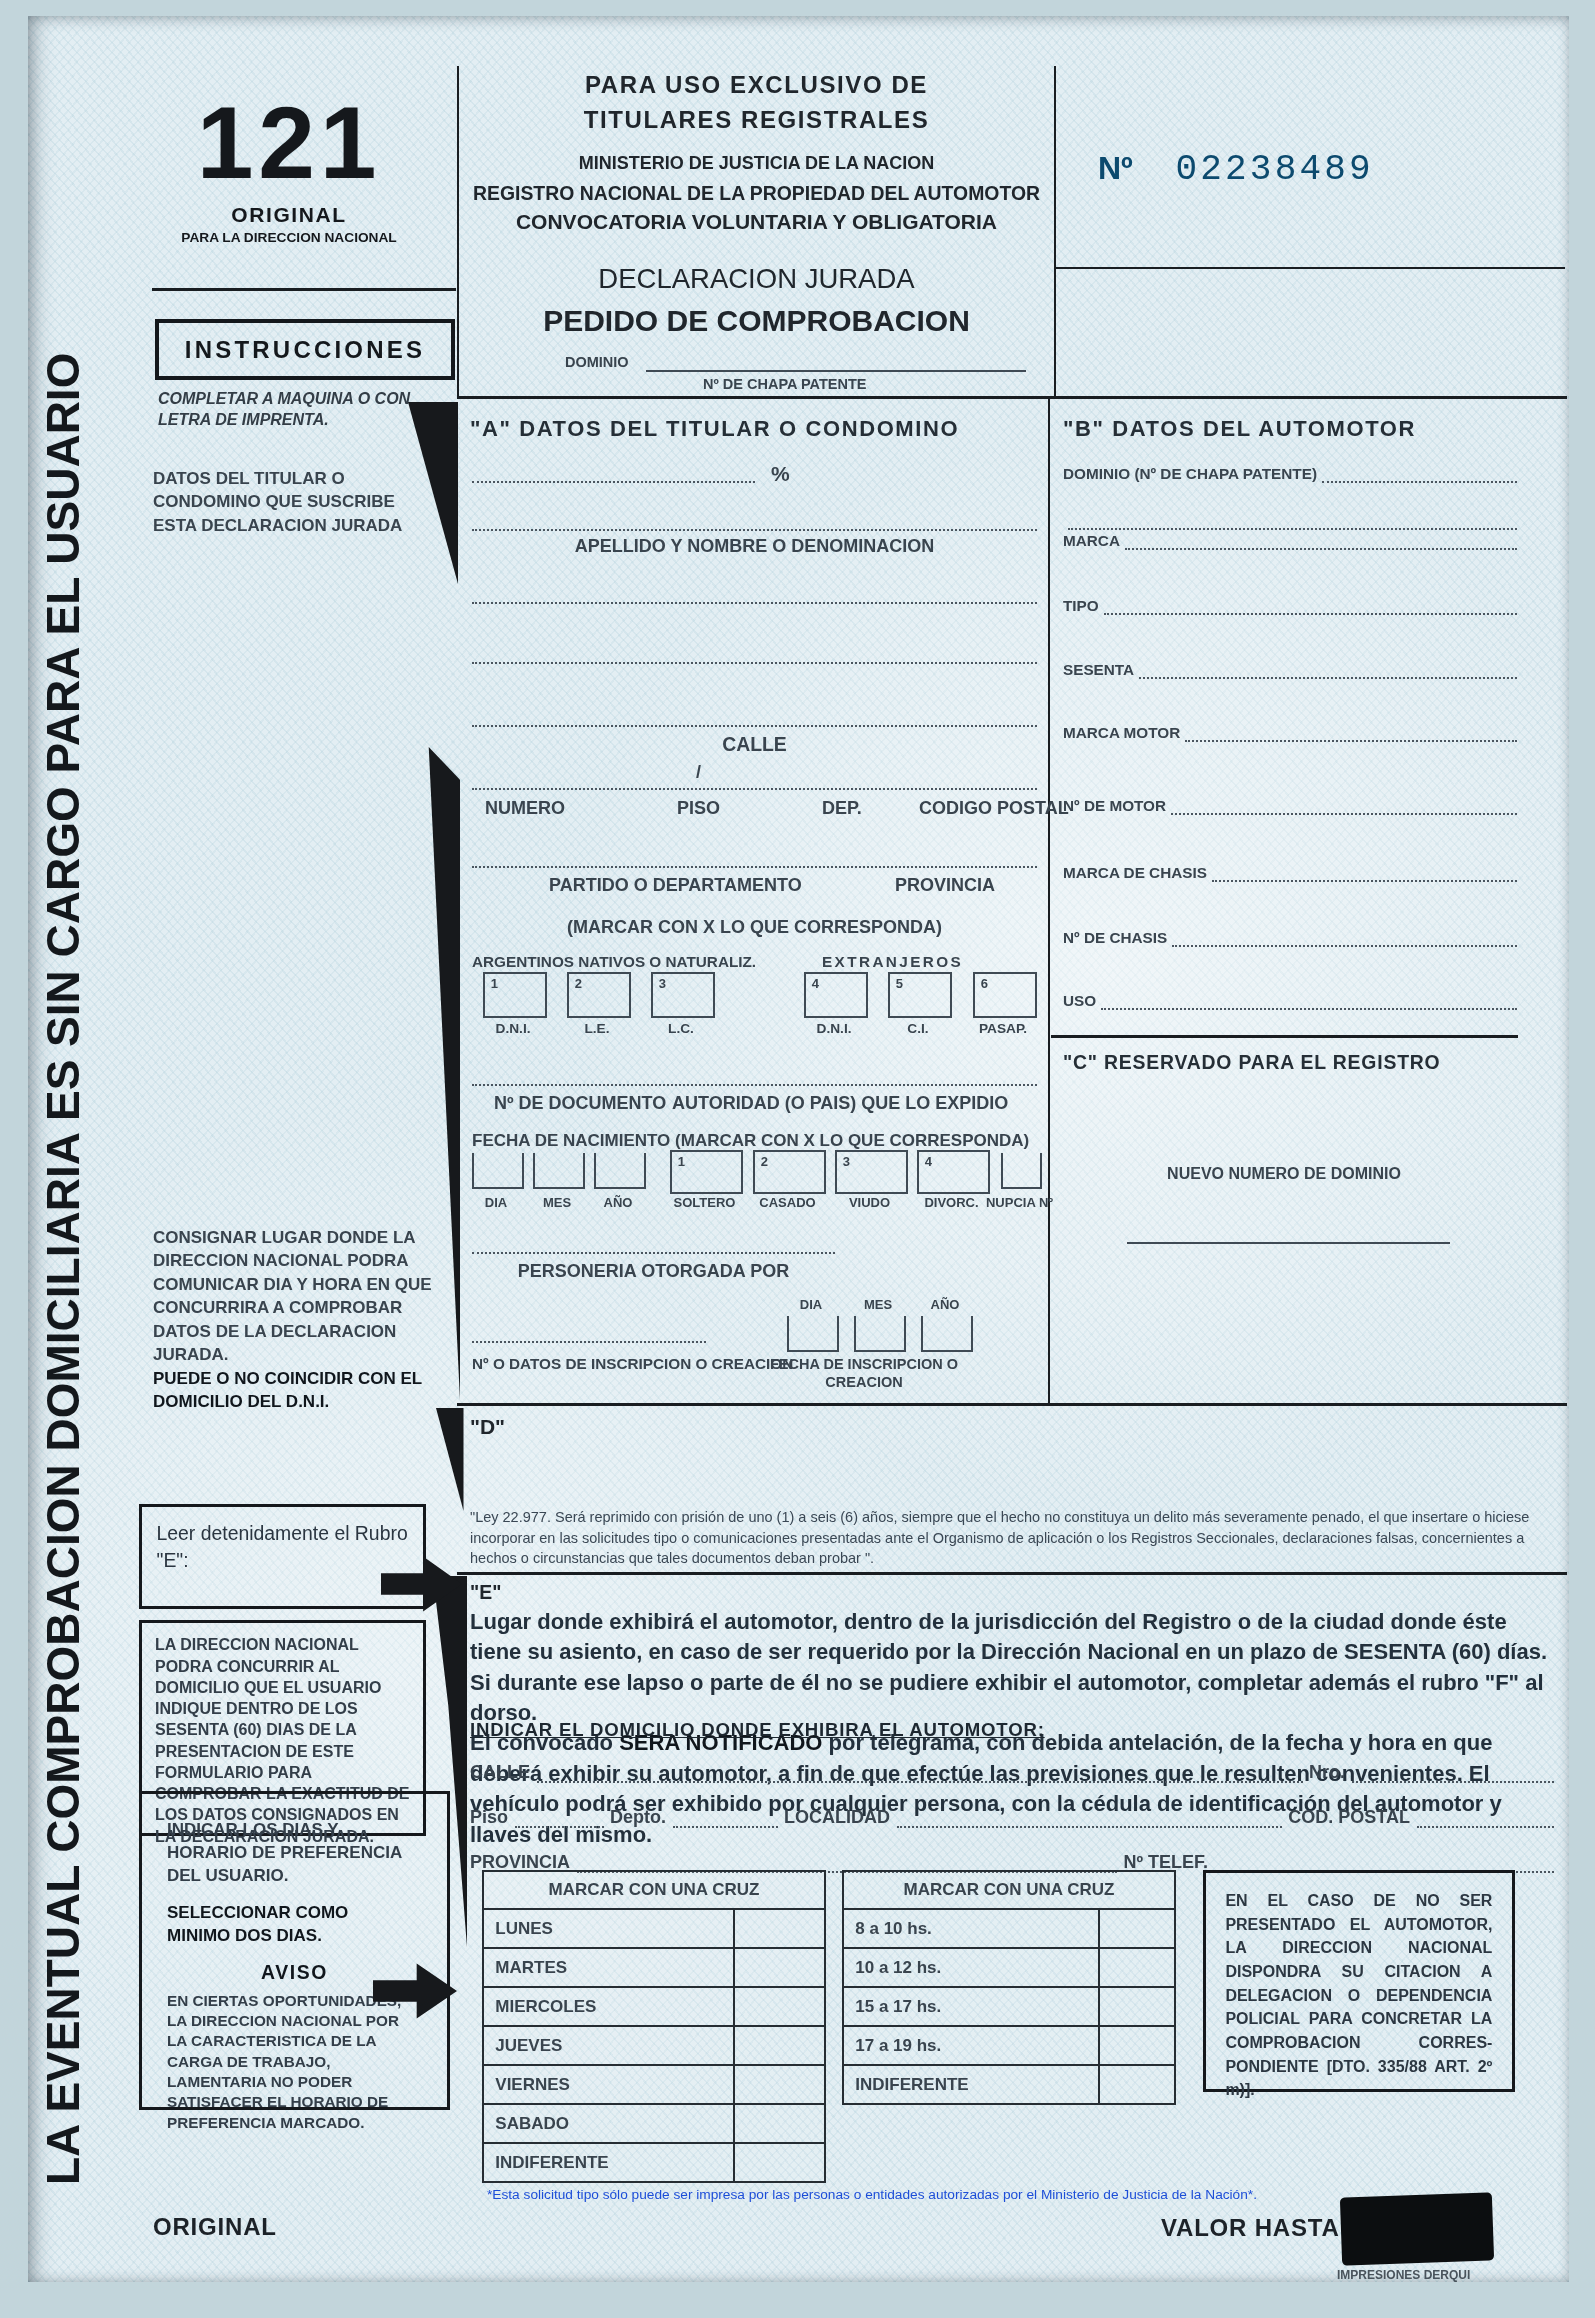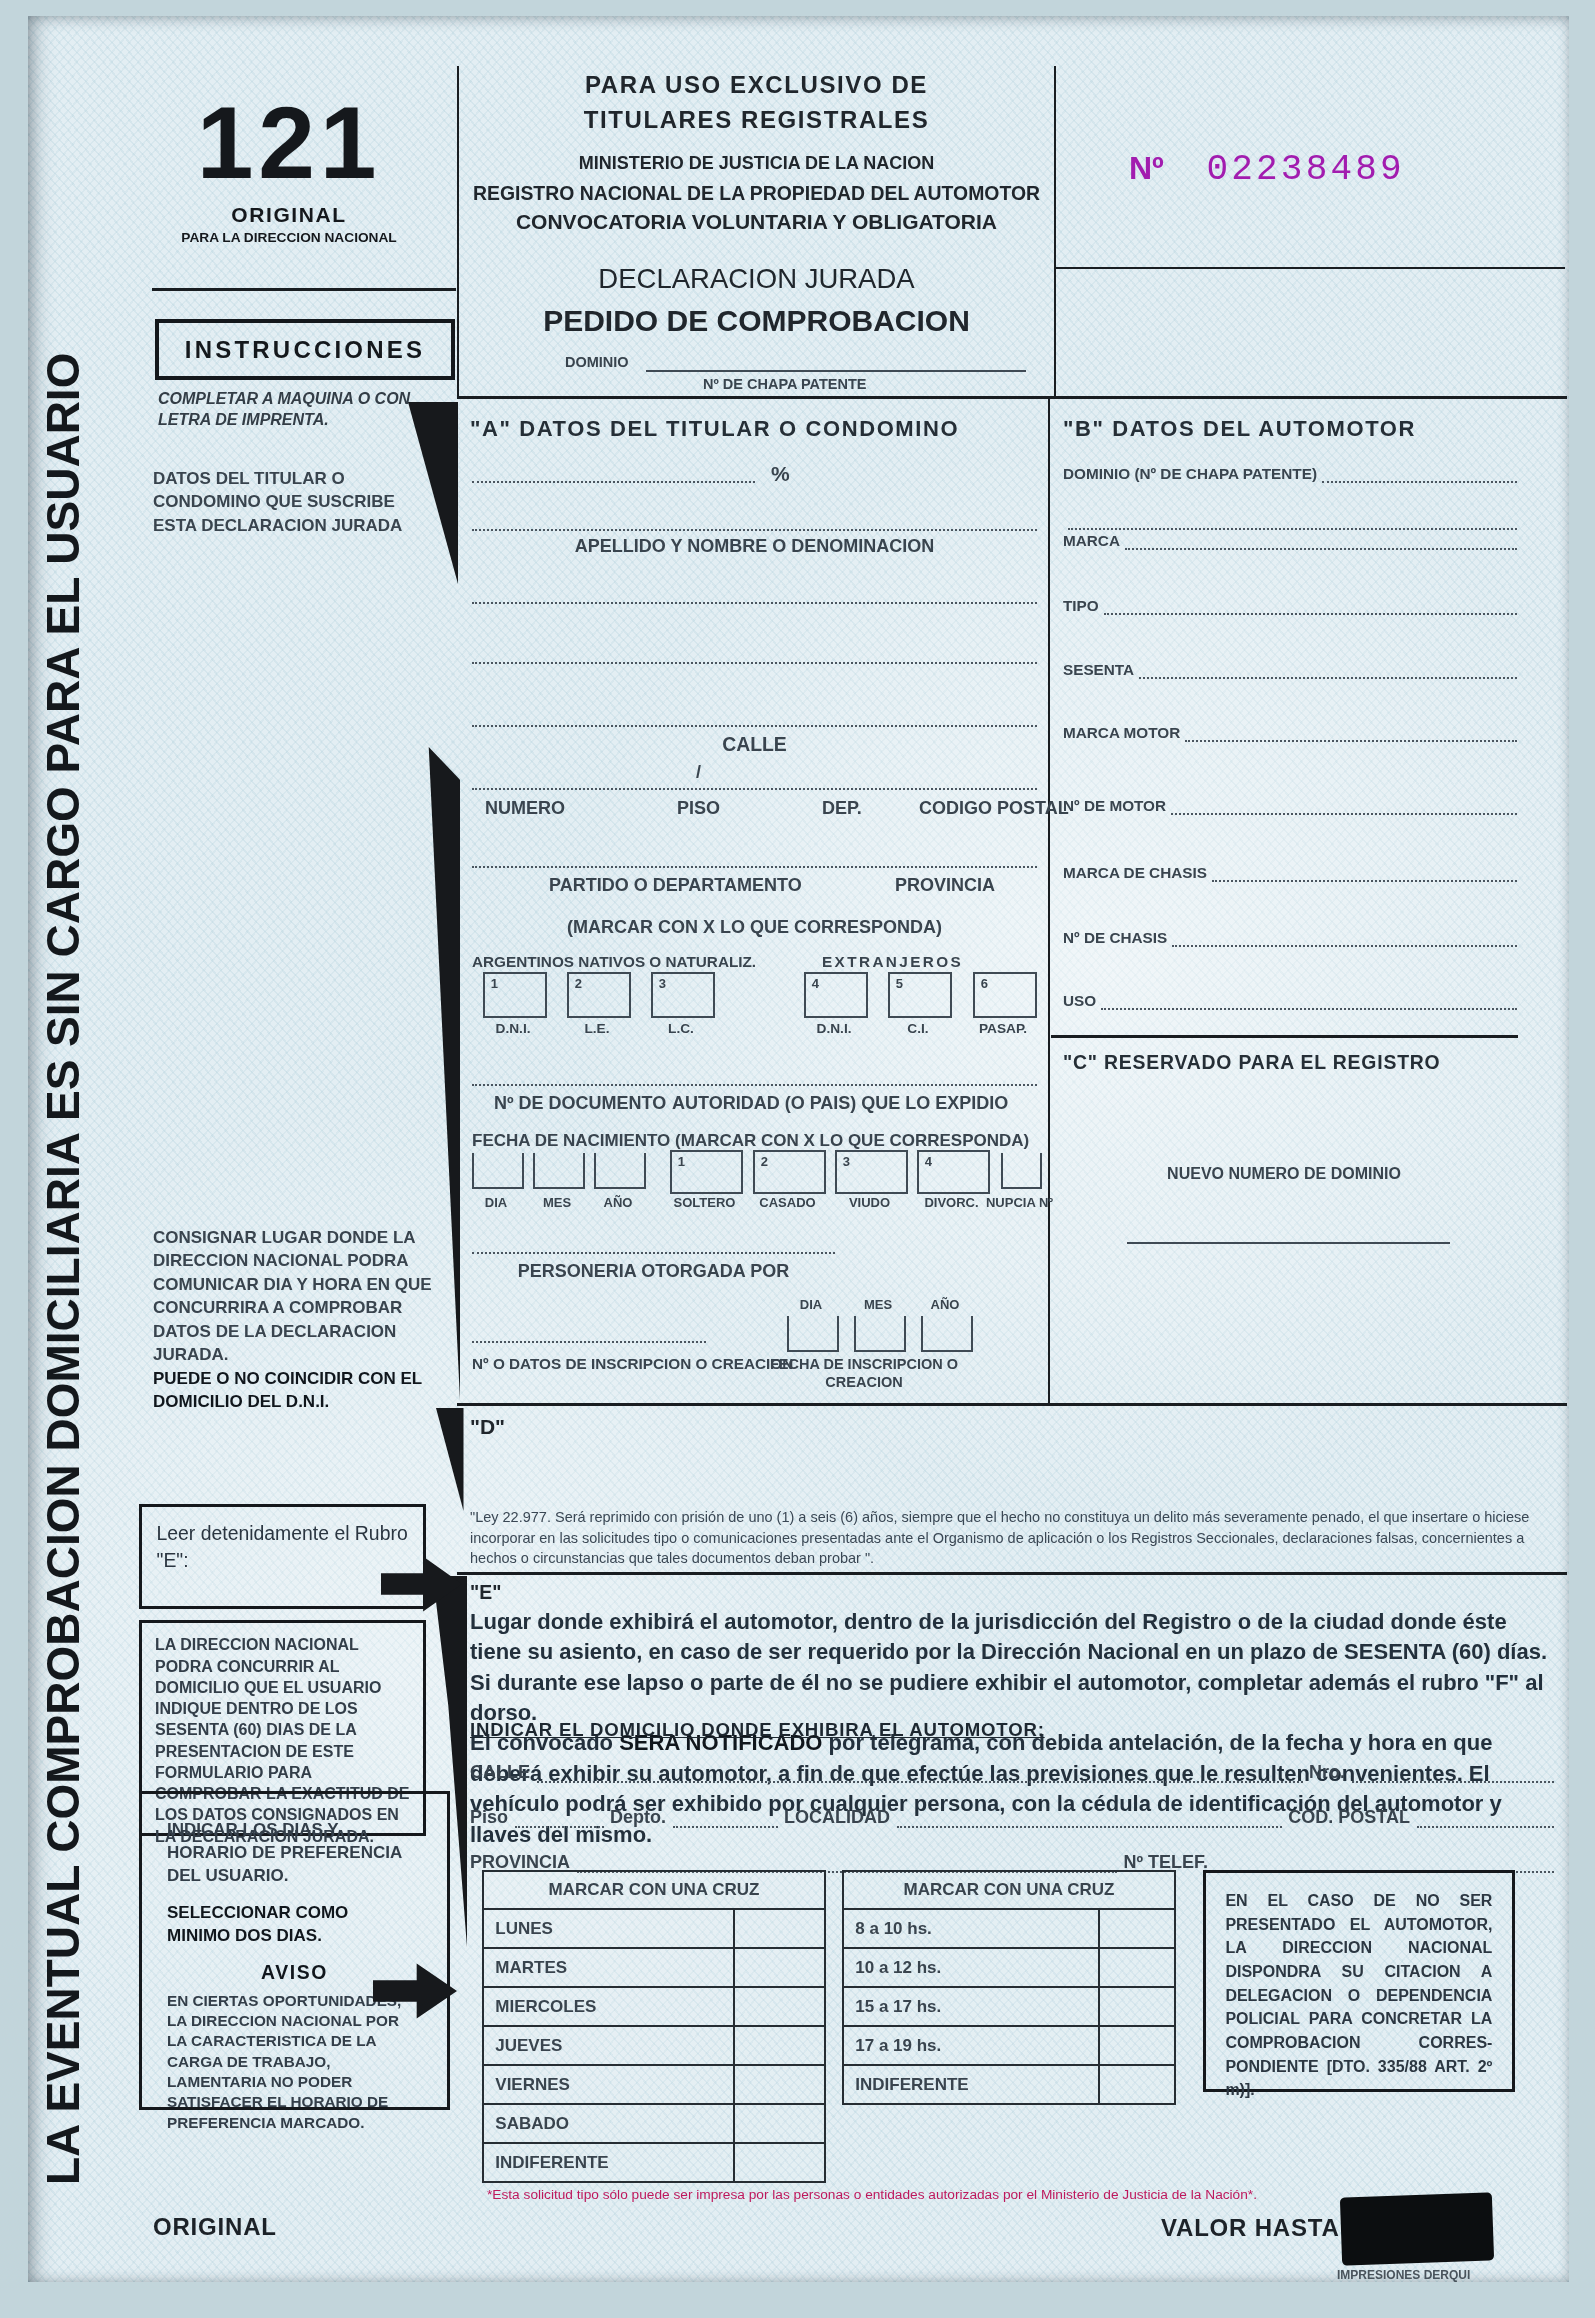--- a/index.html
+++ b/index.html
@@ -63,21 +63,21 @@
   <div class="title-stack">
     <div style="font-size:24px;font-weight:bold;letter-spacing:1.6px;">PARA USO EXCLUSIVO DE</div>
     <div style="font-size:24px;font-weight:bold;letter-spacing:1.6px;margin-top:6.5px;">TITULARES REGISTRALES</div>
     <div style="font-size:18px;font-weight:bold;margin-top:19.4px;">MINISTERIO DE JUSTICIA DE LA NACION</div>
     <div style="font-size:19.4px;font-weight:bold;margin-top:8px;">REGISTRO NACIONAL DE LA PROPIEDAD DEL AUTOMOTOR</div>
     <div style="font-size:21px;font-weight:bold;margin-top:4.8px;">CONVOCATORIA VOLUNTARIA Y OBLIGATORIA</div>
     <div style="font-size:27.5px;font-weight:normal;margin-top:29px;">DECLARACION JURADA</div>
     <div style="font-size:30px;font-weight:bold;margin-top:9.7px;">PEDIDO DE COMPROBACION</div>
   </div>
 
-  <div class="t" style="left:1129px;top:149px;color:#a21caf;">
+  <div class="t" style="left:1098px;top:149px;color:#0c4a6e;">
     <span style="font-size:32px;">Nº</span>
     <span style="font-size:36px;font-family:'Liberation Mono', monospace;font-weight:normal;margin-left:39px;letter-spacing:3.2px;">02238489</span>
   </div>
   <div class="hline" style="left:1056px;top:267px;width:509px;height:2.4px;"></div>
 
   <div style="position:absolute;left:155px;top:319px;width:292px;height:53px;border:4px solid #14181c;text-align:center;line-height:53px;font-weight:bold;font-size:24px;letter-spacing:3.2px;color:#14181c;">INSTRUCCIONES</div>
   <div class="t wrap" style="left:158px;top:389px;width:258px;font-style:italic;font-size:16px;line-height:1.3;color:#333d46;">COMPLETAR A MAQUINA O CON LETRA DE IMPRENTA.</div>
 
   <div class="t" style="left:565px;top:354px;font-size:14.5px;text-align:right;">DOMINIO</div>
   <div class="sline" style="left:646px;top:370px;width:380px;"></div>
@@ -348,19 +348,19 @@
   <div class="lbox" style="left:139px;top:1620px;width:255px;height:187px;padding:11.3px 13px;font-size:16px;font-weight:bold;line-height:1.33;color:#333e49;">LA DIRECCION NACIONAL PODRA CONCURRIR AL DOMICILIO QUE EL USUARIO INDIQUE DENTRO DE LOS SESENTA (60) DIAS DE LA PRESENTACION DE ESTE FORMULARIO PARA COMPROBAR LA EXACTITUD DE LOS DATOS CONSIGNADOS EN LA DECLARACION JURADA.</div>
 
   <div class="lbox" style="left:139px;top:1791px;width:255px;height:263px;padding:25px;">
     <div style="font-size:17px;font-weight:bold;line-height:1.35;color:#333e49;">INDICAR LOS DIAS Y HORARIO DE PREFERENCIA DEL USUARIO.</div>
     <div style="font-size:17px;font-weight:bold;line-height:1.35;color:#10161c;margin-top:14.5px;width:186px;">SELECCIONAR COMO MINIMO DOS DIAS.</div>
     <div style="font-size:19.4px;font-weight:bold;text-align:center;letter-spacing:1.6px;color:#10161c;margin-top:13px;">AVISO</div>
     <div style="font-size:15.3px;font-weight:bold;line-height:1.33;color:#333e49;margin-top:6.5px;">EN CIERTAS OPORTUNIDADES, LA DIRECCION NACIONAL POR LA CARACTERISTICA DE LA CARGA DE TRABAJO, LAMENTARIA NO PODER SATISFACER EL HORARIO DE PREFERENCIA MARCADO.</div>
   </div>
   <div class="block-arrow" style="left:373px;top:1961px;width:84px;height:60px;"></div>
 
-  <div class="t ctr wrap" style="left:464px;top:2187px;width:816px;font-size:13.7px;font-weight:normal;color:#be185d;">*Esta solicitud tipo sólo puede ser impresa por las personas o entidades autorizadas por el Ministerio de Justicia de la Nación*.</div>
+  <div class="t ctr wrap" style="left:464px;top:2187px;width:816px;font-size:13.7px;font-weight:normal;color:#1d4ed8;">*Esta solicitud tipo sólo puede ser impresa por las personas o entidades autorizadas por el Ministerio de Justicia de la Nación*.</div>
   <div class="t" style="left:153px;top:2213px;font-size:24px;letter-spacing:0.8px;color:#1c2228;">ORIGINAL</div>
   <div class="t" style="left:1161px;top:2214px;font-size:24px;letter-spacing:0.8px;color:#1c2228;">VALOR HASTA</div>
   <div class="redact" style="left:1341px;top:2195px;width:152px;height:68px;"></div>
   <div class="t" style="left:1337px;top:2268px;font-size:12px;color:#49535c;">IMPRESIONES DERQUI</div>
 </div>
 
 
 </body></html>

